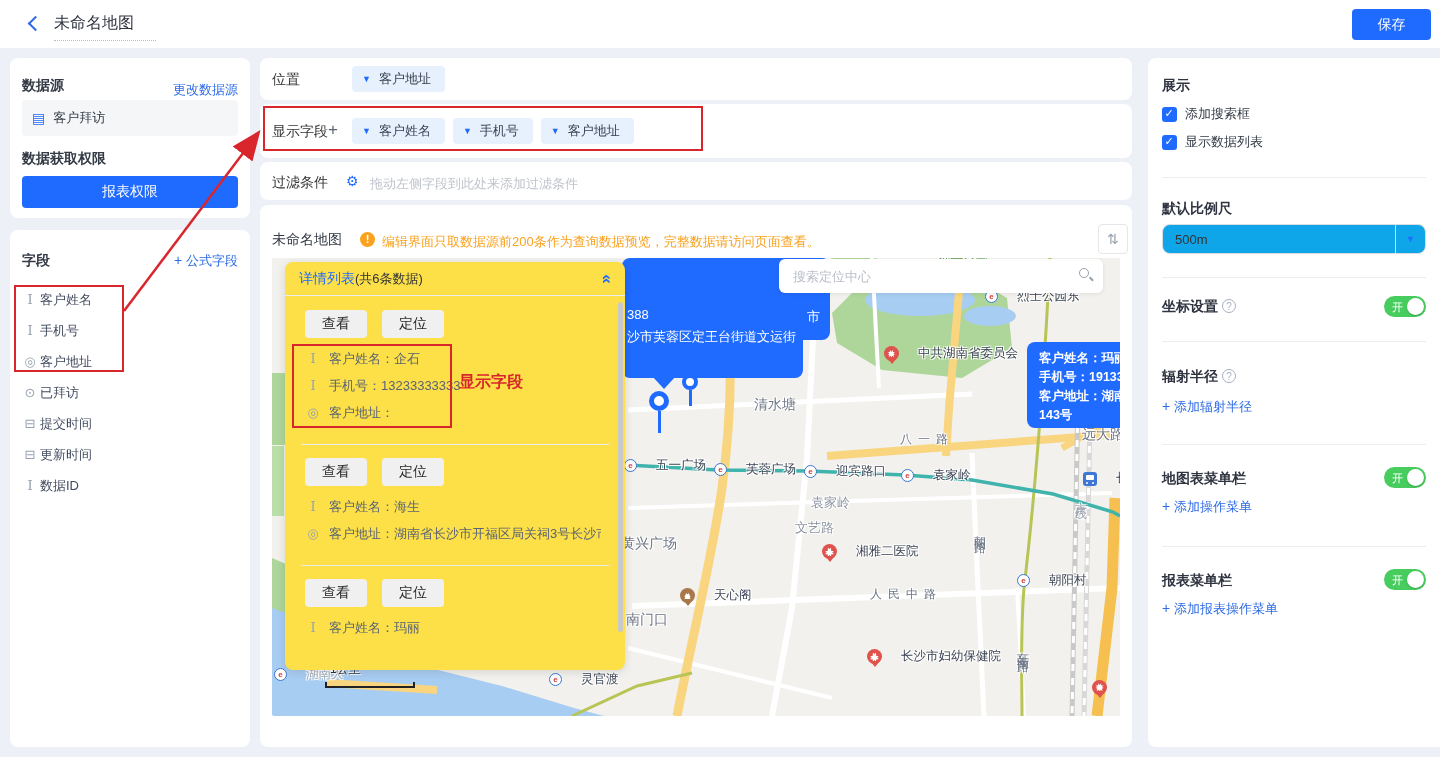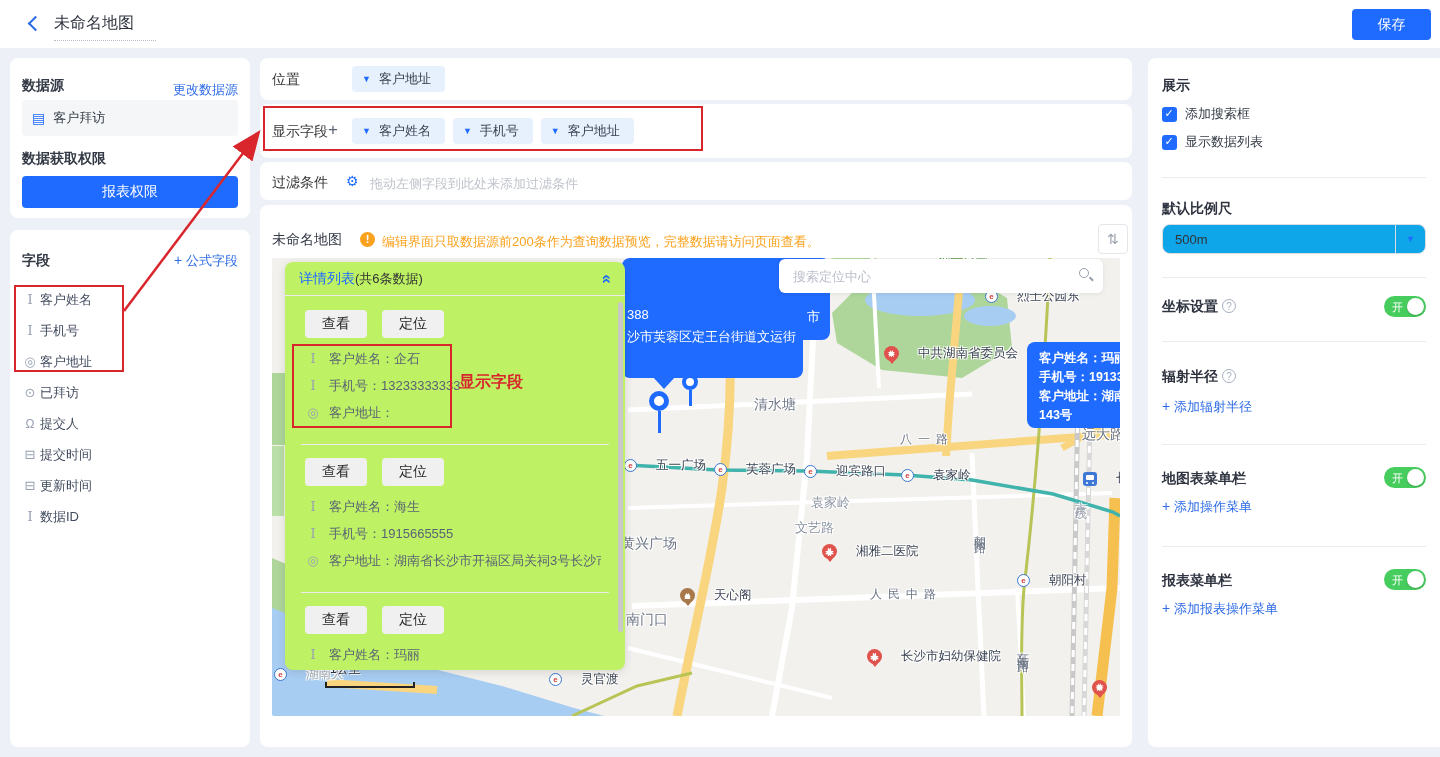--- a/index.html
+++ b/index.html
@@ -90,21 +90,21 @@
   .bluepin .ring{width:20px;height:20px;border:5px solid var(--accent);border-radius:50%;background:#fff;}
   .bluepin .stem{width:3px;background:var(--accent);margin:0 auto;}
 
   #map-search{position:absolute;left:507px;top:1px;width:324px;height:34px;background:#fff;border-radius:6px;z-index:6;box-shadow:0 1px 4px rgba(0,0,0,.08);}
   #map-search input{position:absolute;left:14px;top:0;width:270px;height:34px;border:none;outline:none;font-size:13px;color:#7f1d1d;background:transparent;}
   #map-search input::placeholder{color:#b9bec9;}
   #mag{position:absolute;right:14px;top:9px;width:10px;height:10px;border:1.6px solid #98a0ad;border-radius:50%;}
   #mag::after{content:"";position:absolute;left:9px;top:9px;width:5px;height:1.6px;background:#98a0ad;transform:rotate(45deg);}
 
   
-  #detail-panel{position:absolute;left:13px;top:4px;width:340px;height:408px;background:#bef264;border-radius:8px;z-index:10;box-shadow:0 2px 10px rgba(0,0,0,.12);overflow:hidden;}
+  #detail-panel{position:absolute;left:13px;top:4px;width:340px;height:408px;background:#fde047;border-radius:8px;z-index:10;box-shadow:0 2px 10px rgba(0,0,0,.12);overflow:hidden;}
   #dp-head{height:34px;border-bottom:1px solid #ececec;display:flex;align-items:center;padding:0 14px;}
   #dp-title{color:var(--accent);font-size:14px;}
   #dp-count{color:#333;font-size:13px;}
   #dp-collapse{margin-left:auto;color:var(--accent);font-size:17px;font-weight:bold;transform:rotate(90deg);cursor:pointer;}
   #dp-collapse::after{content:"«";}
   #dp-body{padding:14px 20px 0;height:374px;overflow:hidden;}
   .btn-row{display:flex;gap:15px;margin-bottom:13px;}
   .dp-btn{width:62px;height:28px;background:#f0f0f0;border:none;border-radius:4px;font-size:14px;color:#262626;cursor:pointer;}
   .f-row{display:flex;gap:8px;color:var(--sub);margin-bottom:12px;line-height:15px;white-space:nowrap;overflow:hidden;max-width:296px;}
   .dp-div{border-top:1px solid #ececec;margin:24px -4px 13px;}
@@ -175,24 +175,20 @@
       </div>
       <div class="field-item">
         <span class="ic ic-location"></span>
         <span>客户地址</span>
       </div>
       <div class="field-item">
         <span class="ic ic-radio"></span>
         <span>已拜访</span>
       </div>
       <div class="field-item">
-        <span class="ic ic-user"></span>
-        <span>提交人</span>
-      </div>
-      <div class="field-item">
         <span class="ic ic-calendar"></span>
         <span>提交时间</span>
       </div>
       <div class="field-item">
         <span class="ic ic-calendar"></span>
         <span>更新时间</span>
       </div>
       <div class="field-item">
         <span class="ic ic-text"></span>
         <span>数据ID</span>
@@ -423,24 +419,20 @@
             <span>客户地址：</span>
           </div>
           <div class="dp-div"></div>
           <div class="btn-row">
             <button class="dp-btn">查看</button>
             <button class="dp-btn">定位</button>
           </div>
           <div class="f-row">
             <span class="ic ic-text"></span>
             <span>客户姓名：海生</span>
-          </div>
-          <div class="f-row">
-            <span class="ic ic-text"></span>
-            <span>手机号：1915665555</span>
           </div>
           <div class="f-row">
             <span class="ic ic-location"></span>
             <span>客户地址：湖南省长沙市开福区局关祠3号长沙市田...</span>
           </div>
           <div class="dp-div"></div>
           <div class="btn-row">
             <button class="dp-btn">查看</button>
             <button class="dp-btn">定位</button>
           </div>

